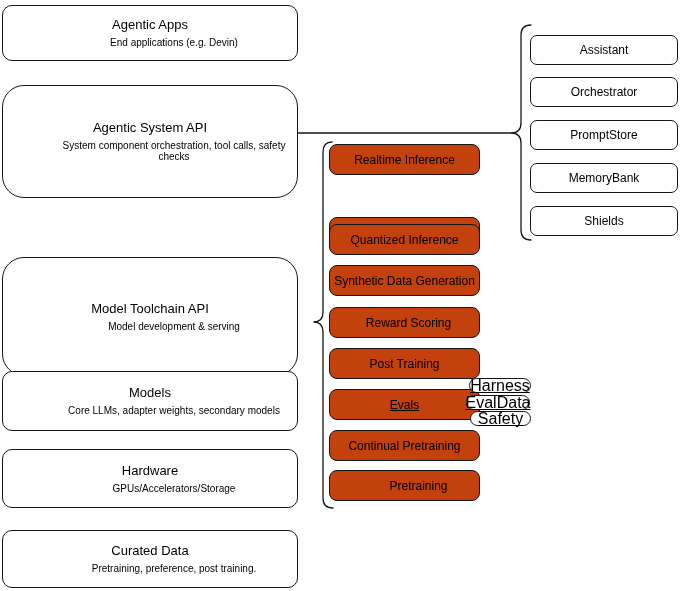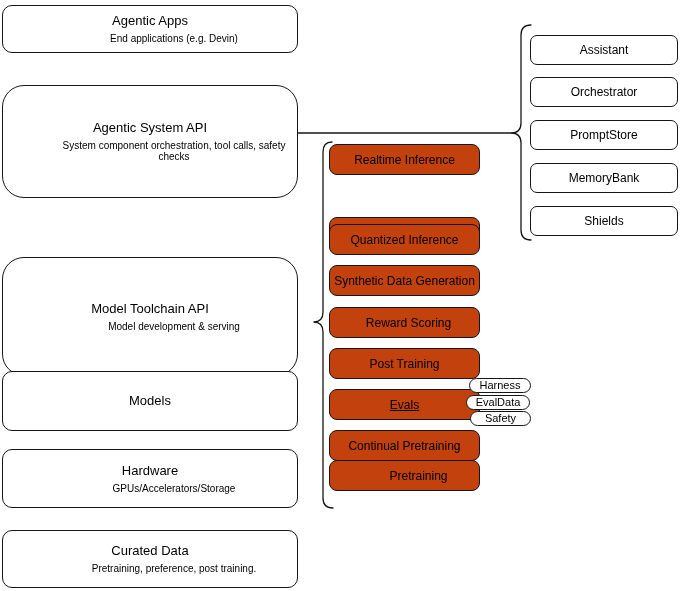--- a/index.html
+++ b/index.html
@@ -31,48 +31,49 @@
     position:absolute;left:530px;width:148px;height:30px;box-sizing:border-box;
     border:1.4px solid #161616;border-radius:7px;background:#ffffff;
     display:flex;align-items:center;justify-content:center;
     font-size:12px;z-index:1;text-align:center;
   }
   
   .pill{
     position:absolute;height:15px;box-sizing:border-box;
     border:1.3px solid #161616;border-radius:8px;background:#ffffff;
     display:flex;align-items:center;justify-content:center;
-    font-size:11px;line-height:11px;z-index:2;
+    font-size:16px;line-height:11px;z-index:2;text-decoration:underline;
   }
 </style>
 </head>
 <body>
 
 <div class="canvas">
 
   <svg class="wires" width="682" height="591" viewBox="0 0 682 591">
     <path d="M298.5,133 L511,133"></path>
     <path d="M332,142 Q323,142 323,152 L323,312 Q323,322 313.5,322 Q323,322 323,332 L323,498 Q323,508 333,508"></path>
     <path d="M531,25 Q521,25 521,35 L521,123 Q521,133 511,133 Q521,133 521,143 L521,230 Q521,240 531,240"></path>
   </svg>
 
-  <div class="lbox" style="top:5px;height:48px;text-align:center;">
+  <div class="lbox" style="top:5px;height:56px;text-align:center;">
     <div class="t">Agentic Apps</div>
     <div class="s">End applications (e.g. Devin)</div>
   </div>
   <div class="lbox big" style="top:85px;height:113px;">
     <div class="t">Agentic System API</div>
     <div class="s">System component orchestration, tool calls, safety checks</div>
   </div>
   <div class="lbox big" style="top:225px;height:119px;margin-top:32px;">
     <div class="t">Model Toolchain API</div>
     <div class="s">Model development &amp; serving</div>
   </div>
   <div class="lbox" style="top:371px;height:60px;">
     <div class="t">Models</div>
+    <div class="s">Core LLMs, adapter weights, secondary models</div>
   </div>
   <div class="lbox" style="top:449px;height:59px;">
     <div class="t">Hardware</div>
     <div class="s">GPUs/Accelerators/Storage</div>
   </div>
   <div class="lbox" style="top:530px;height:58px;">
     <div class="t">Curated Data</div>
     <div class="s">Pretraining, preference, post training.</div>
   </div>
 
@@ -93,21 +94,21 @@
   </div>
   <div class="mbox" style="top:348px;">
     <span>Post Training</span>
   </div>
   <div class="mbox" style="top:389px;text-decoration:underline;">
     <span>Evals</span>
   </div>
   <div class="mbox" style="top:430px;">
     <span>Continual Pretraining</span>
   </div>
-  <div class="mbox" style="top:460px;padding-left:28px;">
+  <div class="mbox" style="top:470px;padding-left:28px;">
     <span>Pretraining</span>
   </div>
 
   <div class="pill" style="left:469px;top:378px;width:62px;">
     <span>Harness</span>
   </div>
   <div class="pill" style="left:466px;top:395px;width:64px;">
     <span>EvalData</span>
   </div>
   <div class="pill" style="left:470px;top:411px;width:61px;">

